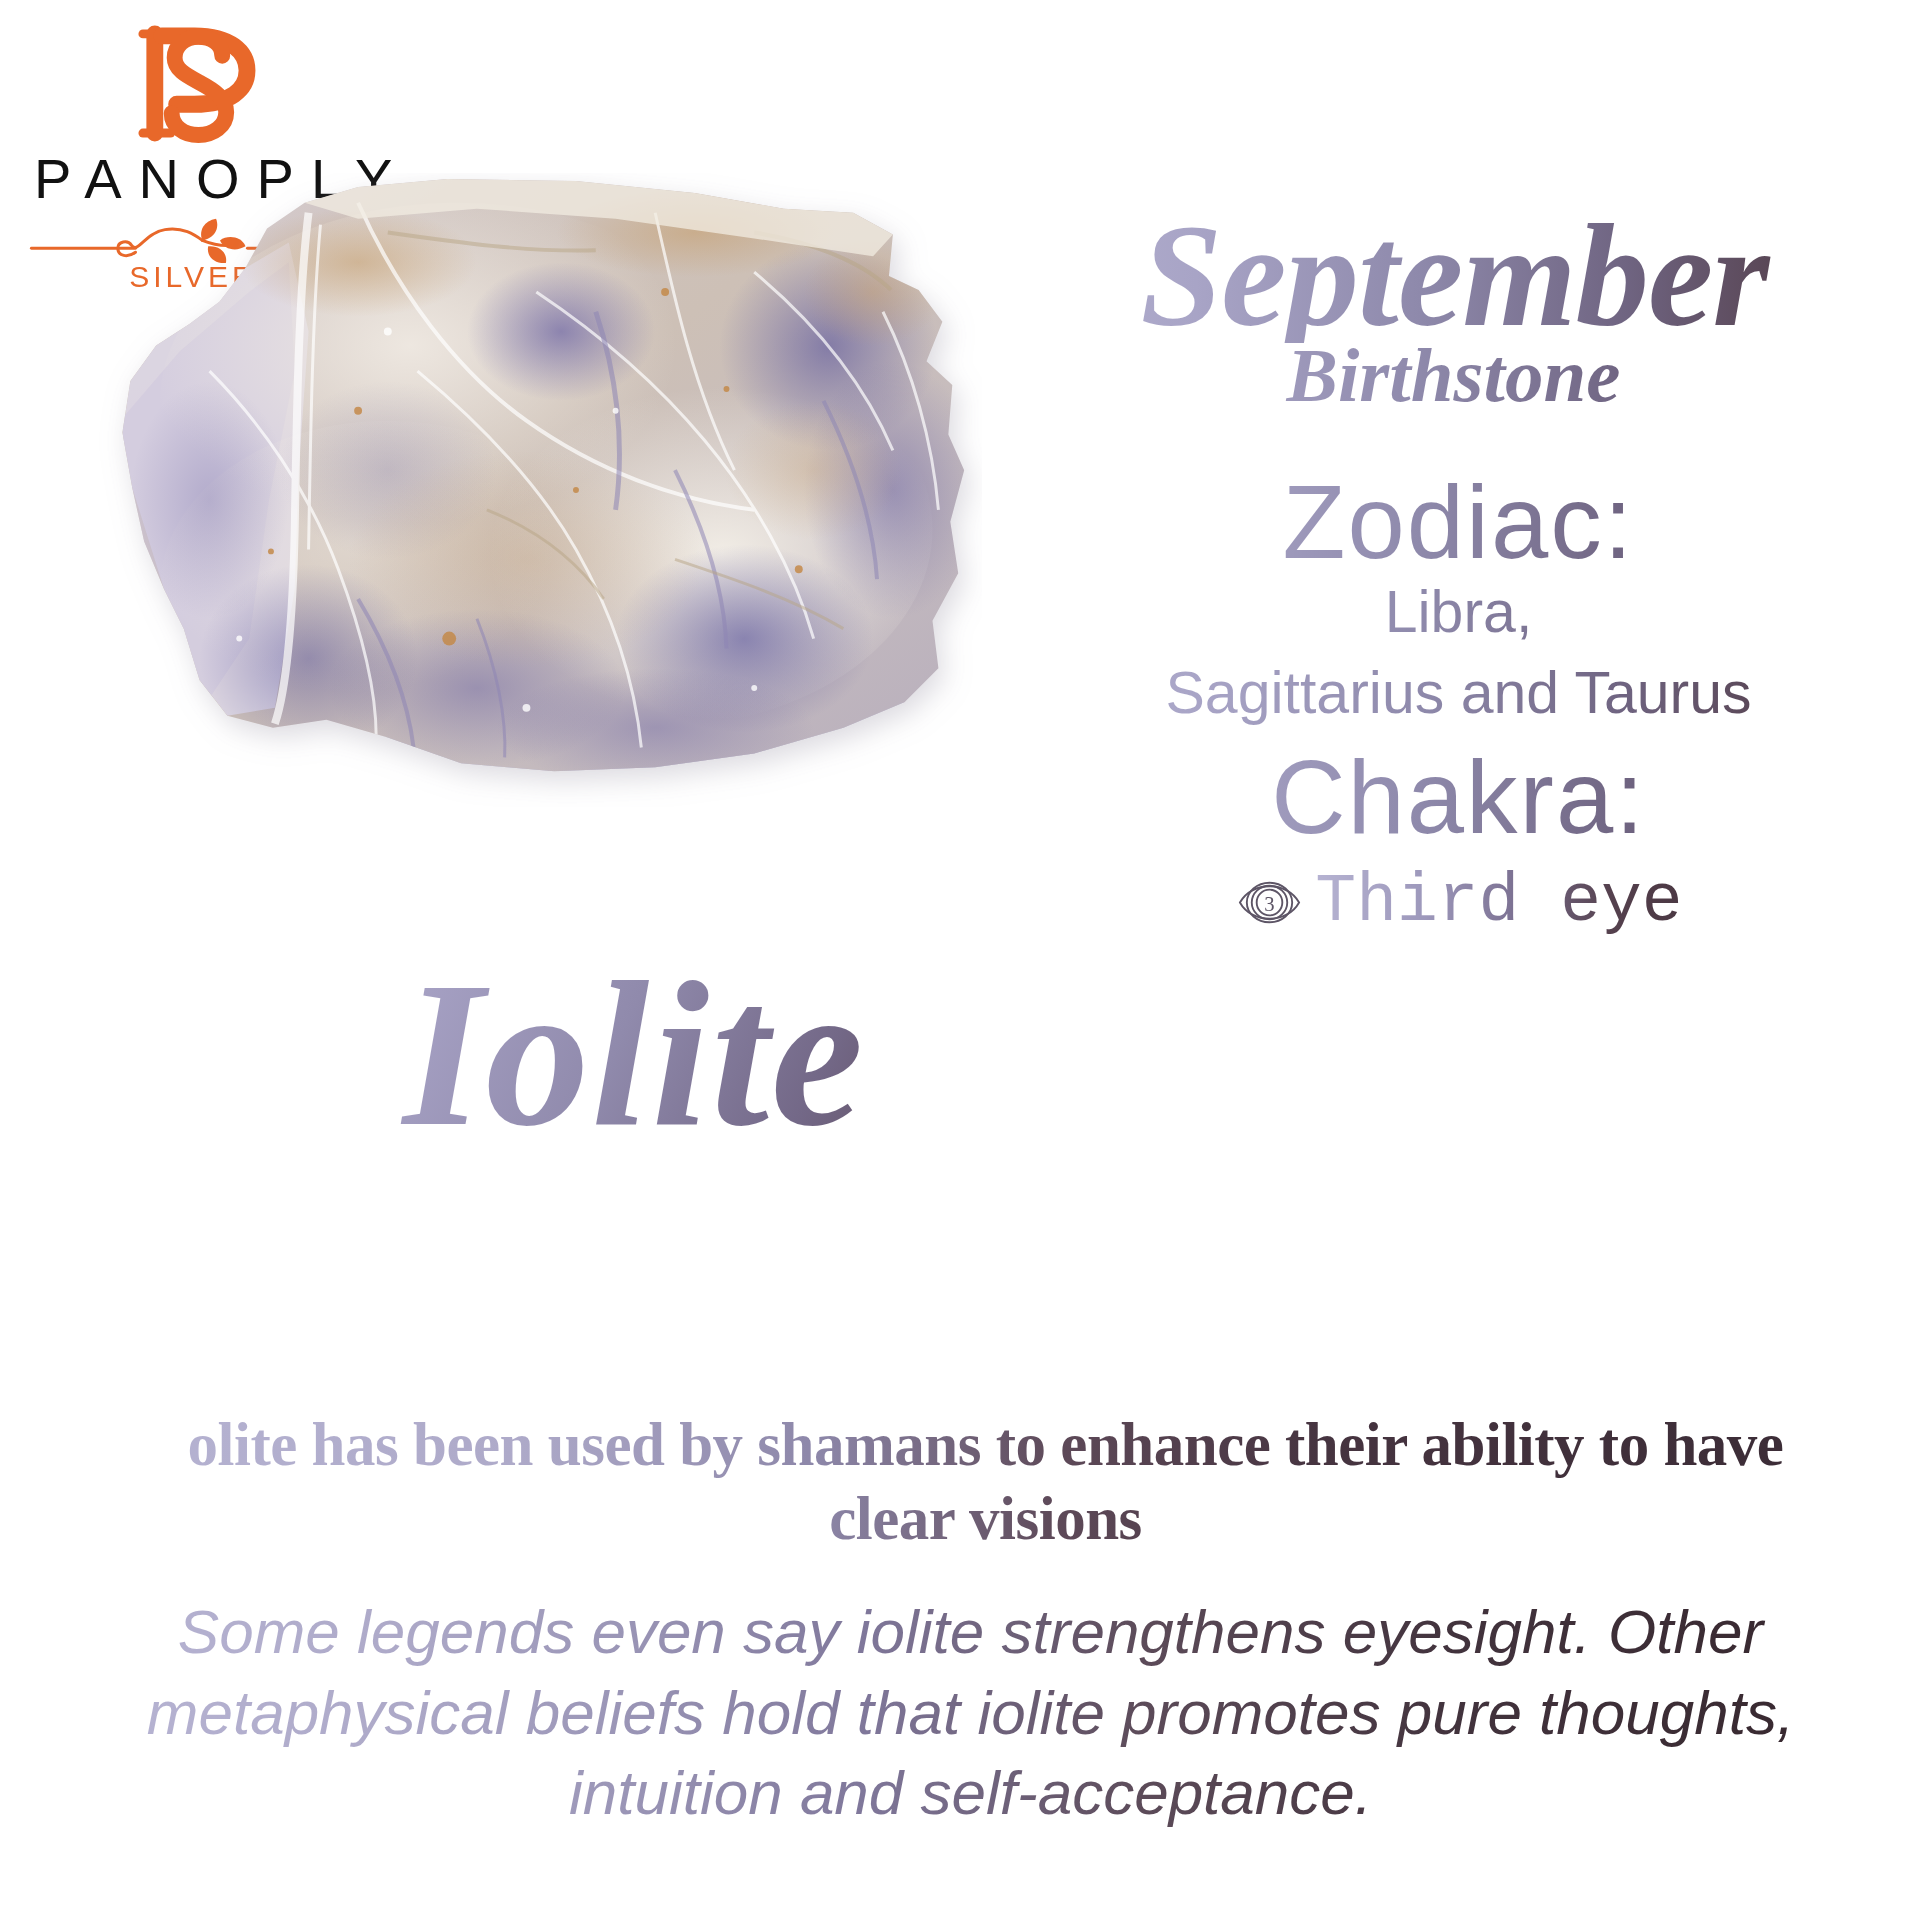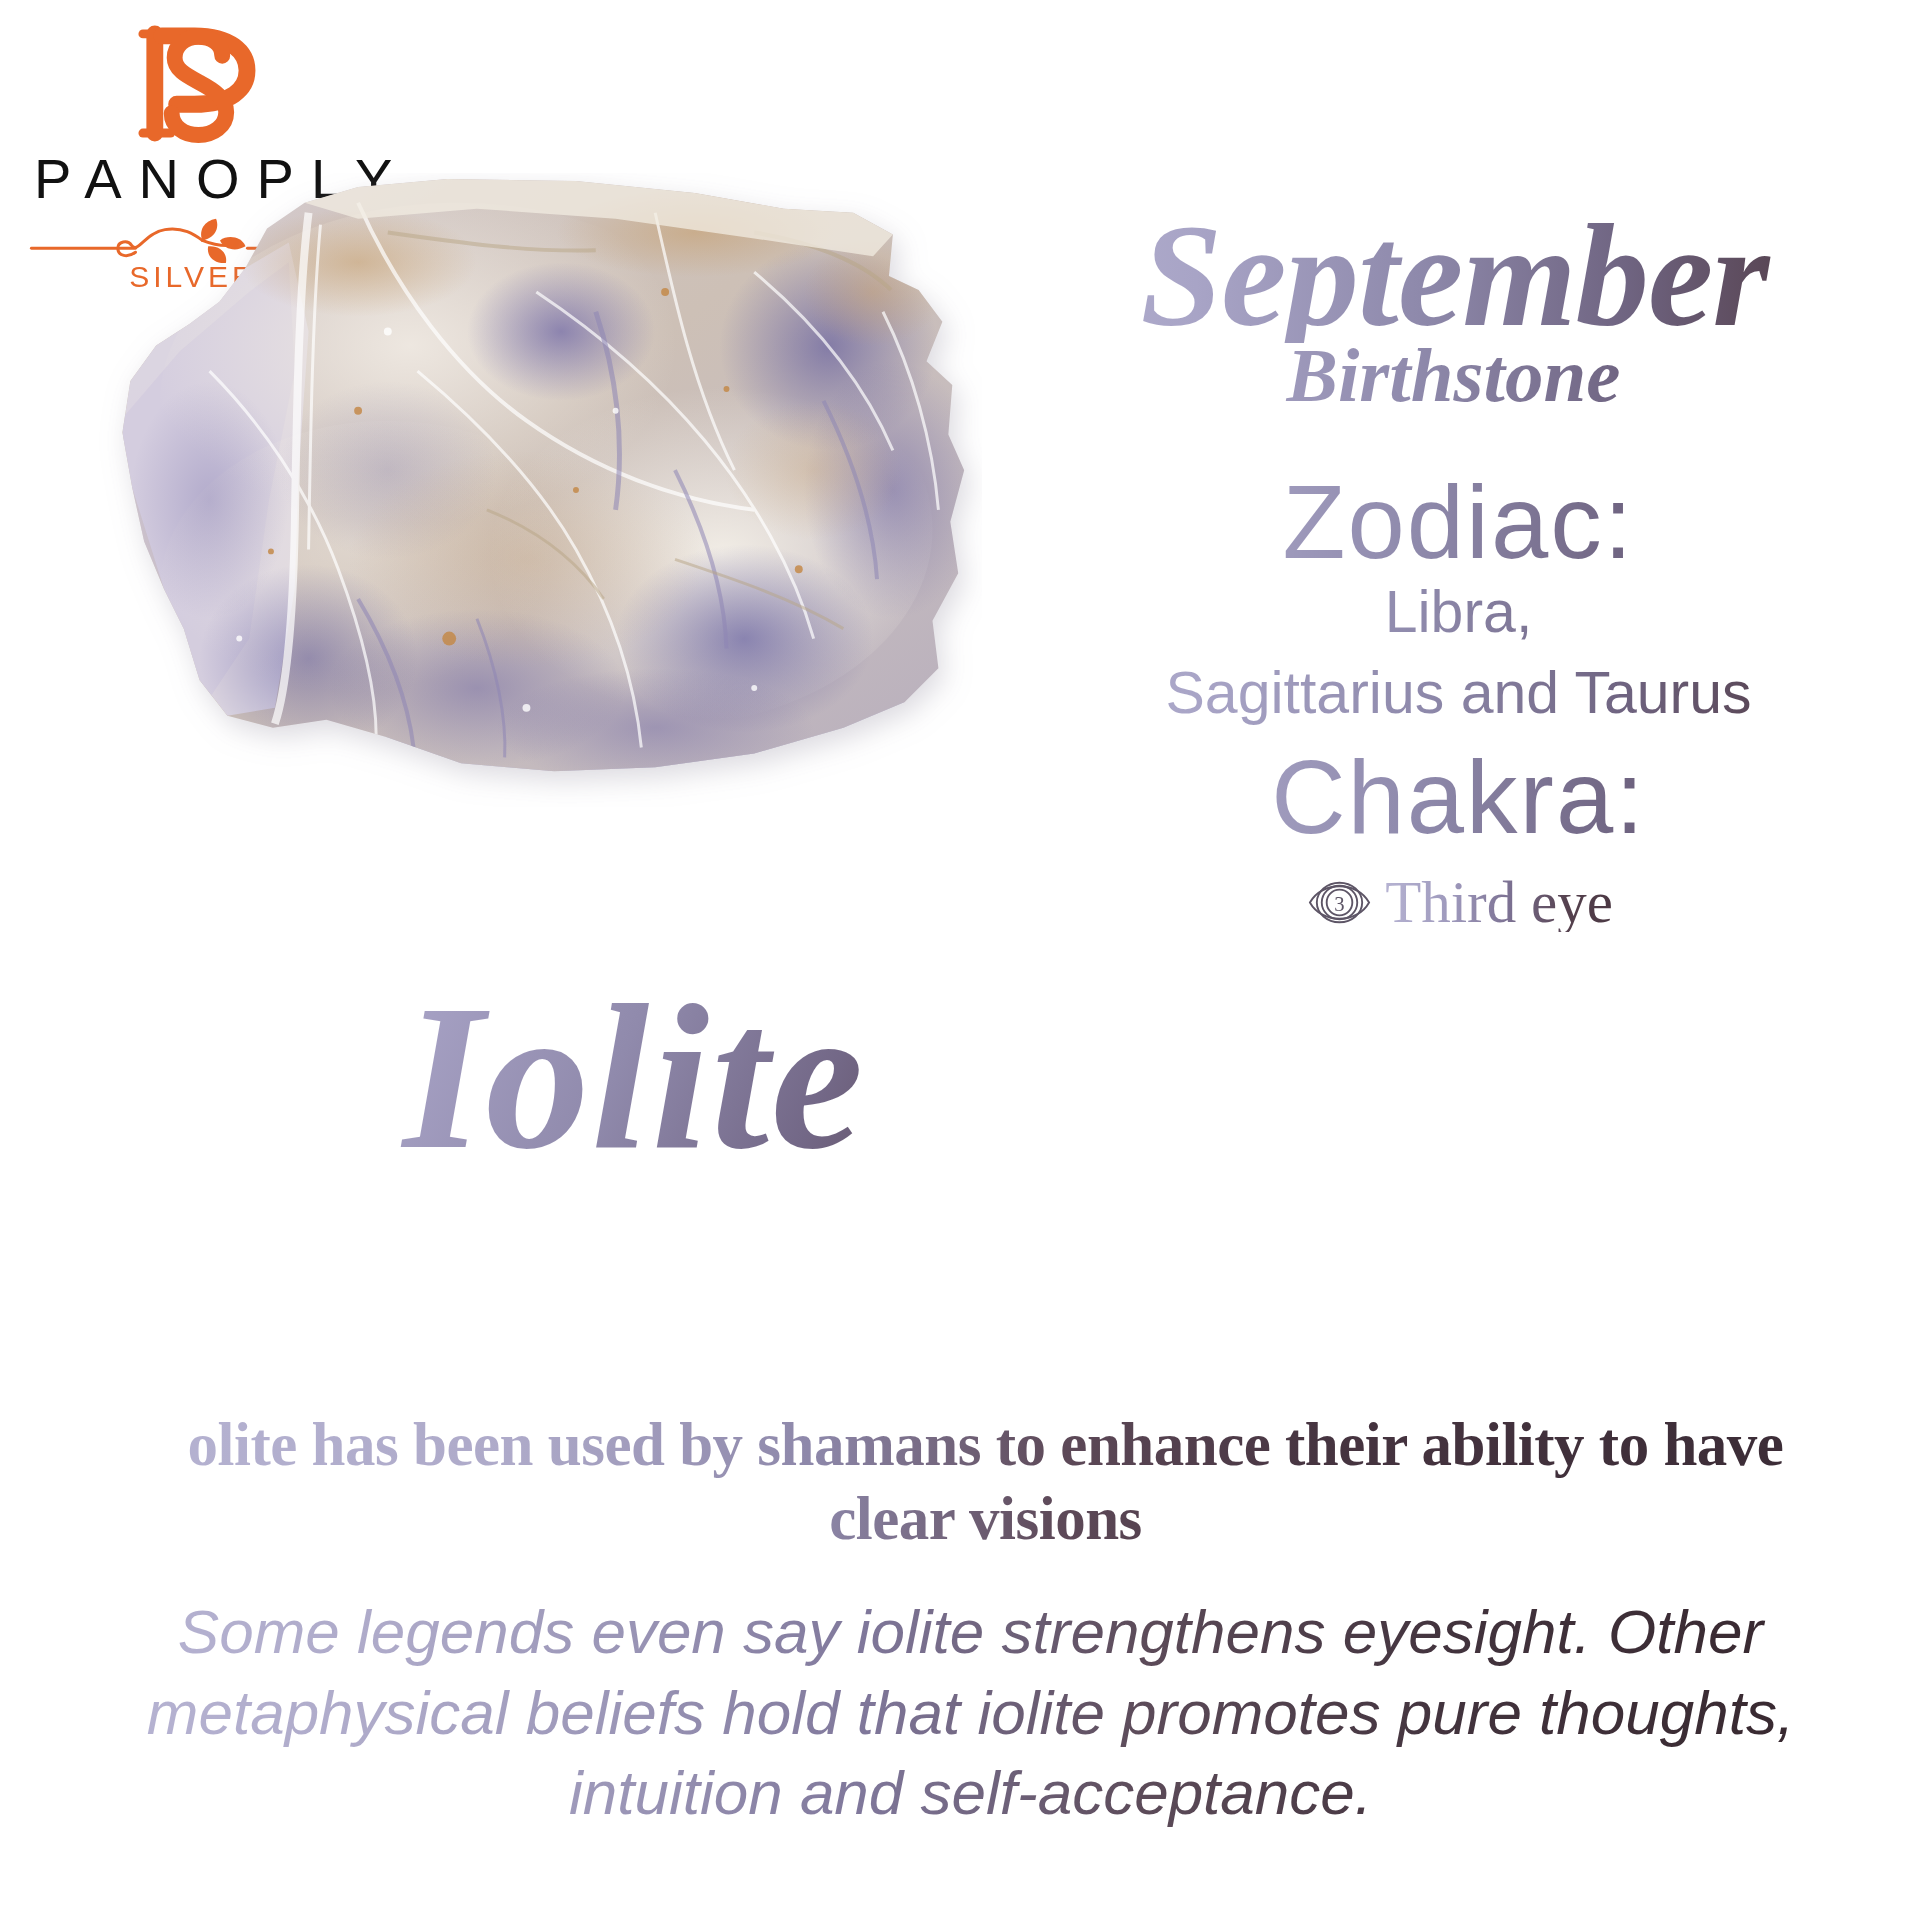--- a/index.html
+++ b/index.html
@@ -143,36 +143,36 @@
   }
   #chakra-value-row {
     display: flex;
     align-items: center;
     justify-content: center;
     gap: 10px;
     margin-top: 14px;
   }
   #third-eye-icon { width: 71px; height: 71px; display: block; flex: none; }
   #chakra-value-text {
-    font-family: Liberation Serif, serif;
-    font-weight: 300;
-    font-size: 59px;
+    font-family: Liberation Mono, monospace;
+    font-weight: 300;
+    font-size: 68px;
     line-height: 1;
     background-image: linear-gradient(90deg, #b6b3d2 0%, #9d98bb 30%, #7b7091 55%, #55414e 80%, #4b3843 100%);
     -webkit-background-clip: text;
     background-clip: text;
     color: transparent;
     -webkit-text-fill-color: transparent;
   }
 
   
   #gem-name {
     position: absolute;
     left: 139px;
-    top: 973px;
+    top: 950px;
     width: 990px;
     text-align: center;
     font-family: "Liberation Serif", serif;
     font-style: italic;
     font-weight: 700;
     font-size: 208px;
     line-height: 1;
     letter-spacing: 2px;
     background-image: linear-gradient(115deg,
         #b4b0d0 0%, #a8a3c6 25%, #908aac 48%, #736887 68%, #584552 86%, #4d3a45 100%);

